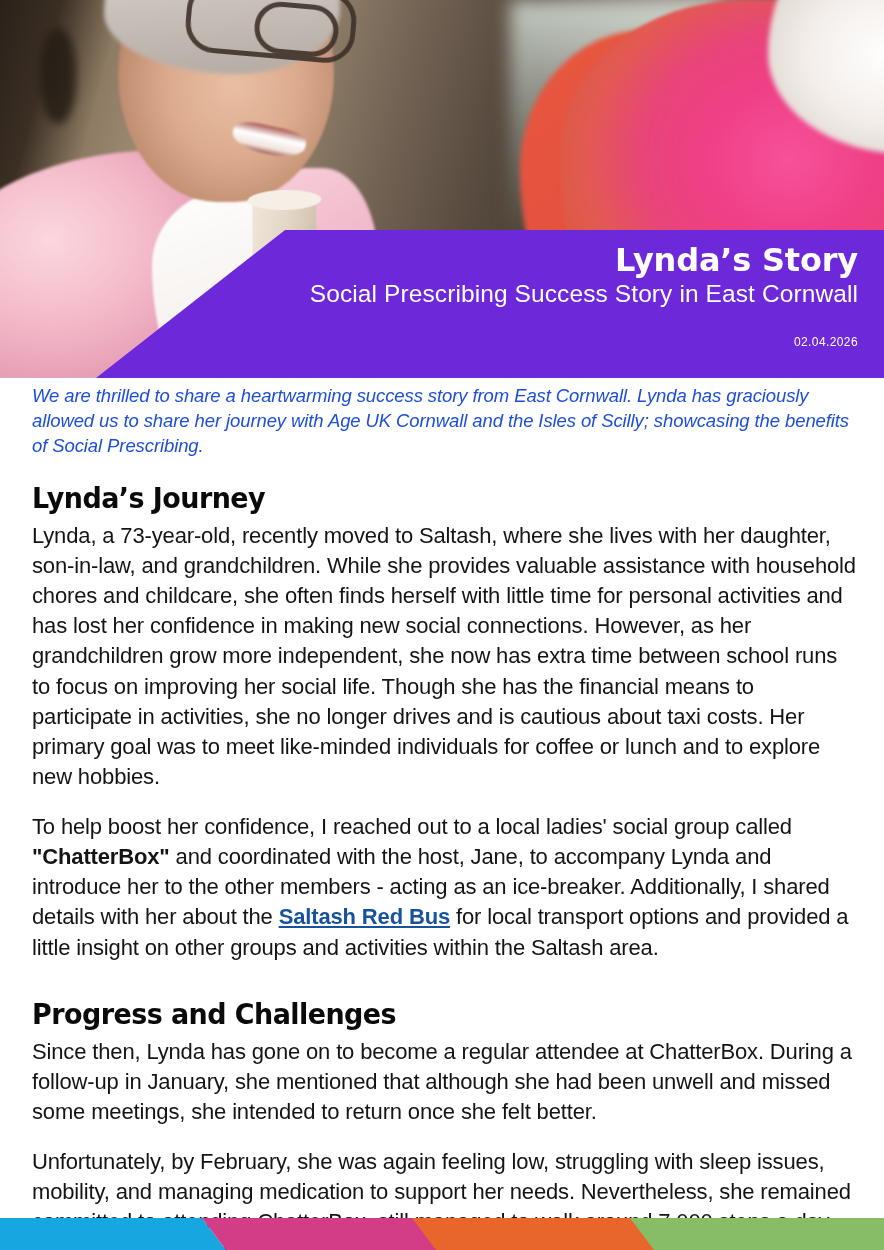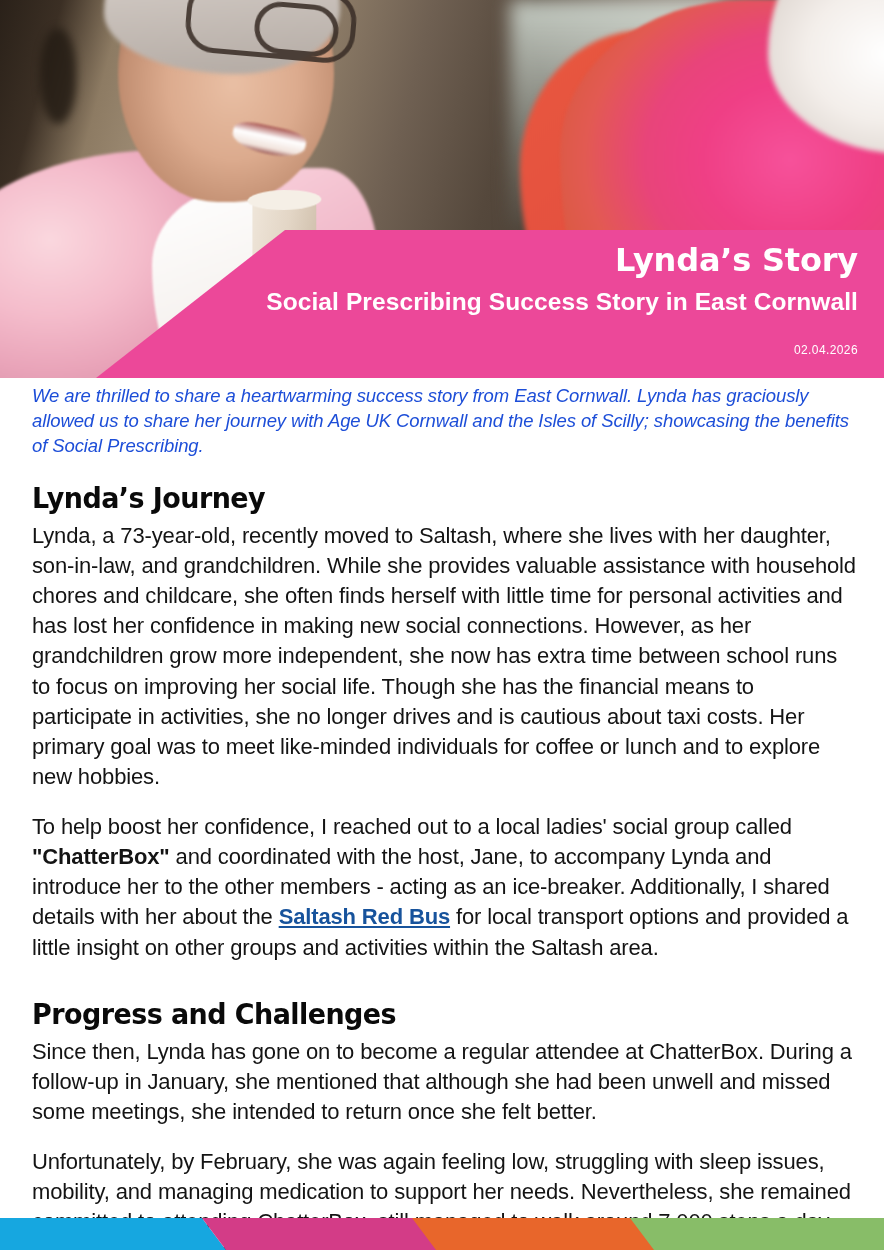--- a/index.html
+++ b/index.html
@@ -202,44 +202,44 @@
     filter: blur(3px);
   }
 
   
   .banner {
     position: absolute;
     left: 0;
     top: 230px;
     width: 884px;
     height: 148px;
-    background: #ec4899;
+    background: #6d28d9;
     clip-path: polygon(285px 0, 884px 0, 884px 148px, 96px 148px);
     color: #ffffff;
   }
   .banner-inner {
     position: absolute;
     right: 26px;
     top: 12px;
     text-align: right;
   }
   .banner-title {
     font-family: "DejaVu Sans", "Liberation Sans", sans-serif;
     font-size: 32px;
     font-weight: 700;
     letter-spacing: -0.2px;
     line-height: 1.15;
     margin: 0;
     white-space: nowrap;
   }
   .banner-sub {
     font-size: 24.5px;
-    font-weight: 700;
+    font-weight: 400;
     line-height: 1.2;
-    margin-top: 8px;
+    margin-top: 0;
     white-space: nowrap;
     letter-spacing: 0.1px;
   }
   .banner-date {
     font-size: 12px;
     font-weight: 400;
     margin-top: 27px;
     letter-spacing: 0.4px;
   }
 

